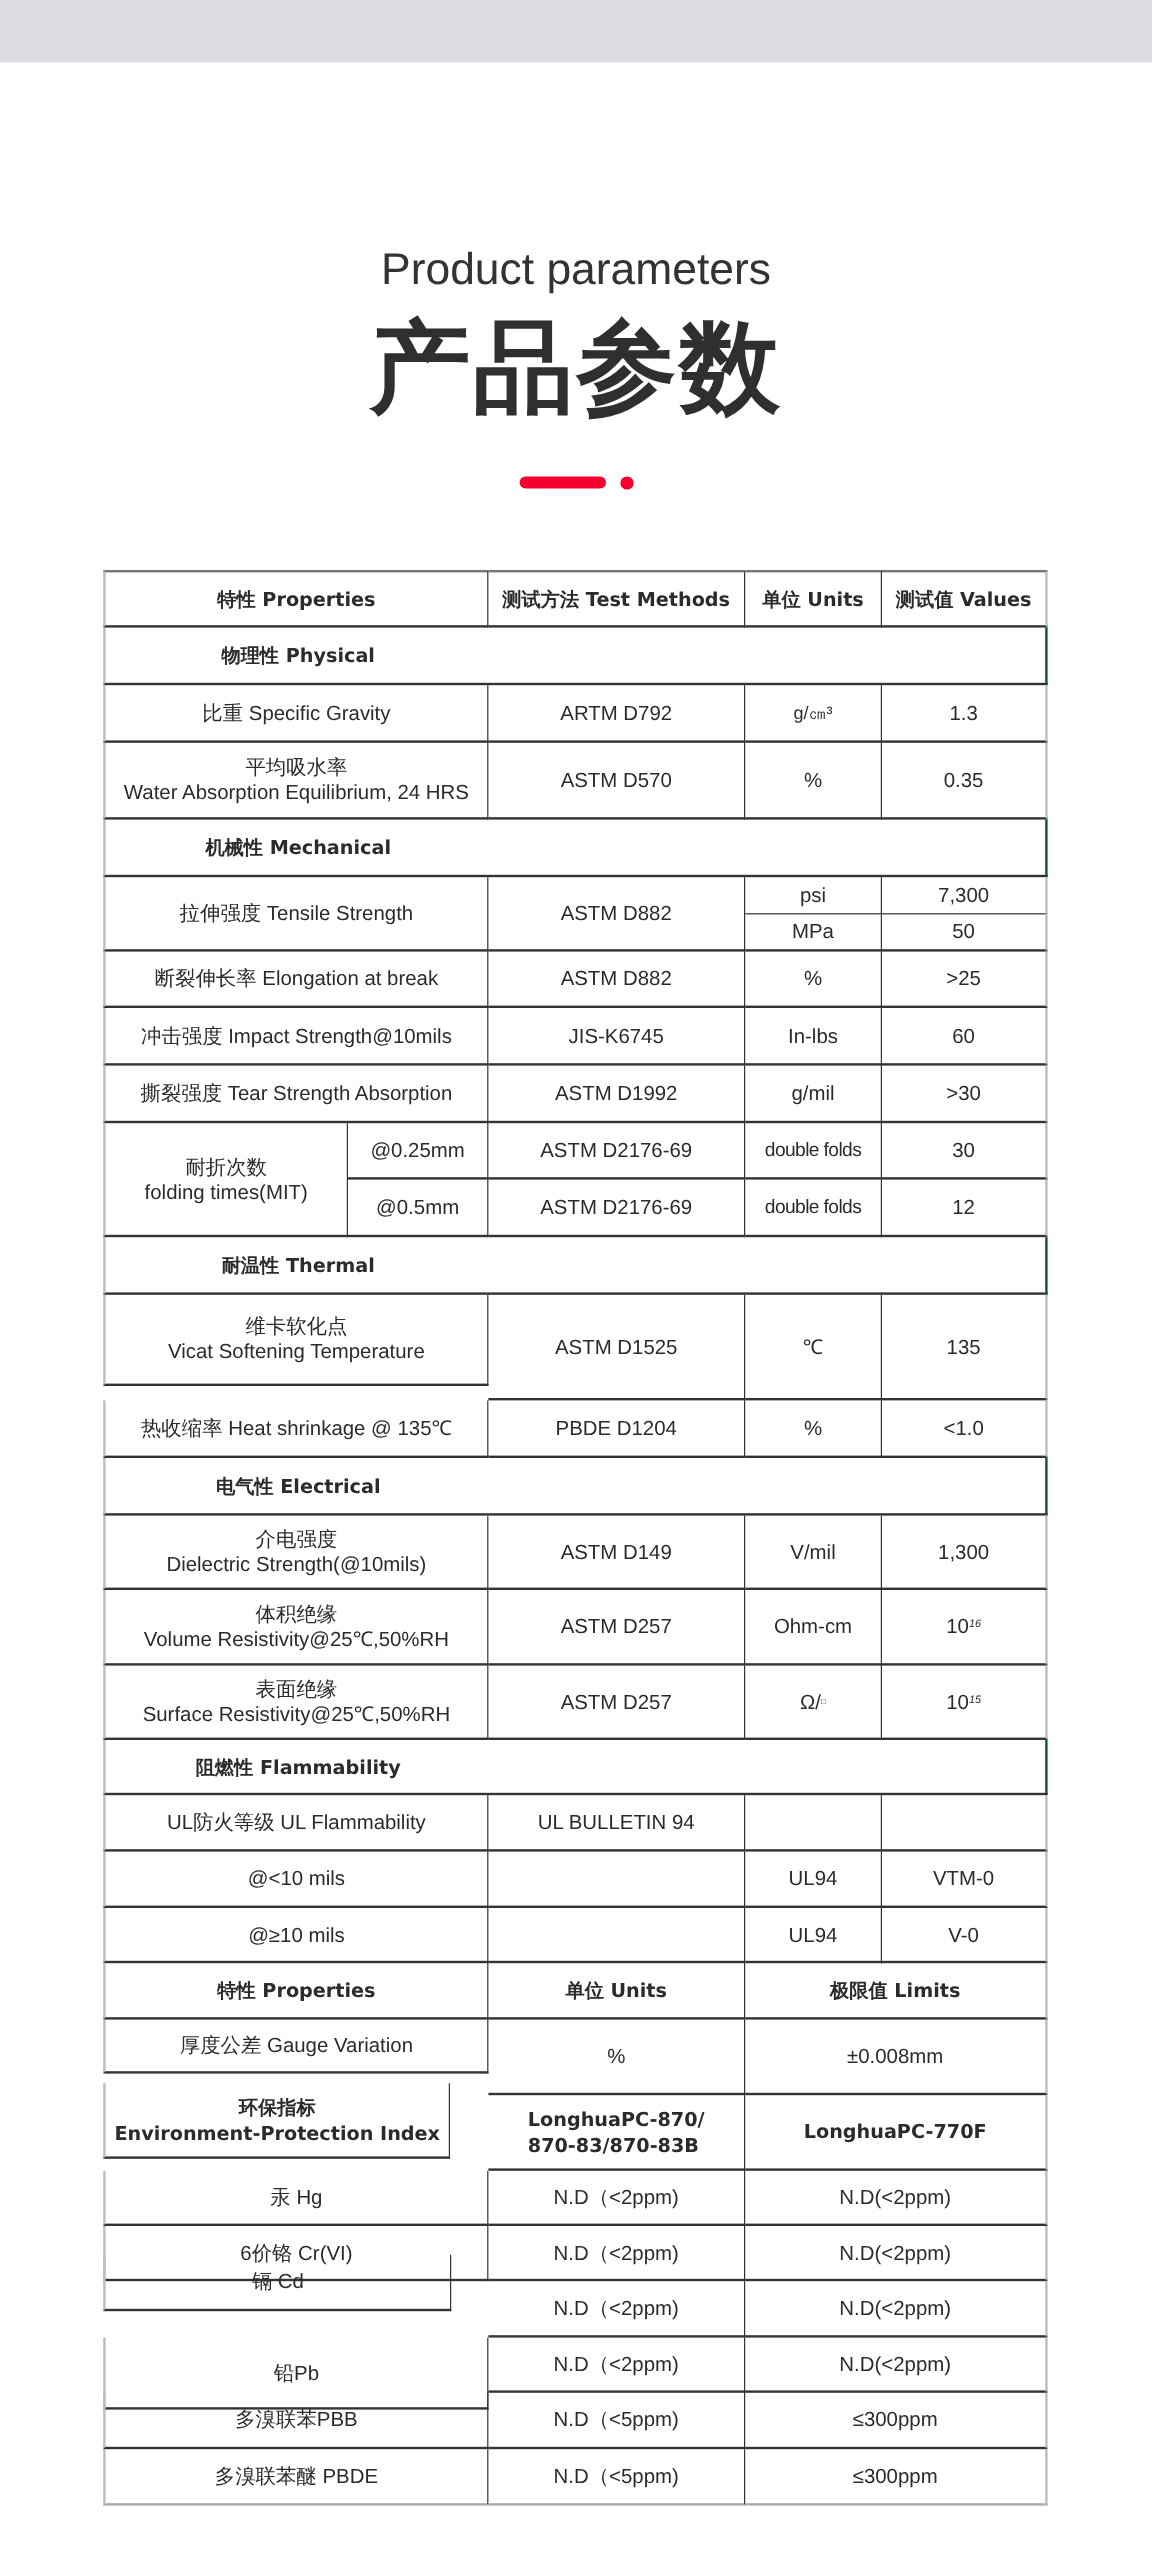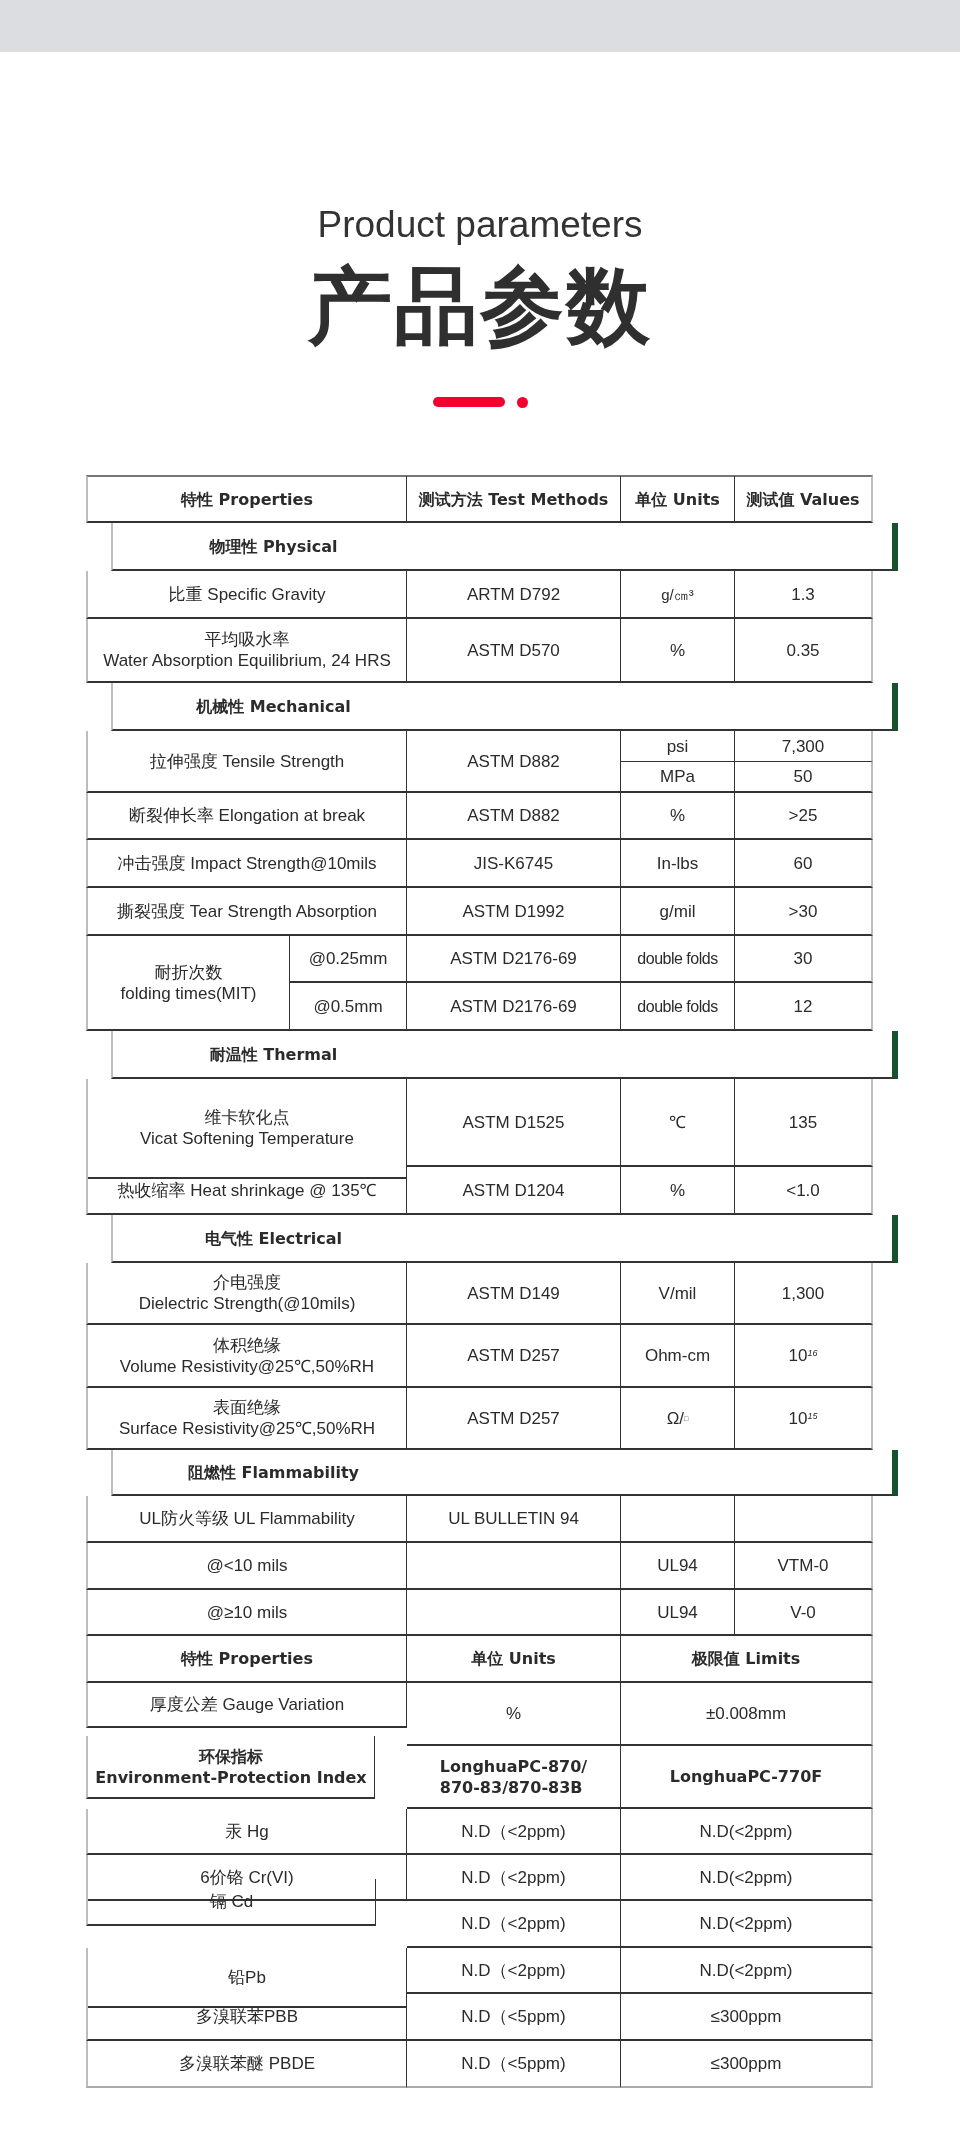--- a/index.html
+++ b/index.html
@@ -23,21 +23,21 @@
   .tbl { position: absolute; left: 86px; top: 475px; width: 787px; }
   .cell {
     position: absolute; box-sizing: border-box; display: flex; align-items: center; justify-content: center;
     text-align: center; font-size: 17px; line-height: 21px; color: #2b2b2b;
     border-right: 1.5px solid #333; border-bottom: 2px solid #333;
     font-family: "Liberation Sans", sans-serif;
   }
   .cell.last { border-right: 2px solid #bdbdbd; }
   .cell.first { border-left: 2px solid #bdbdbd; }
   .cell.bold { font-weight: bold; font-family: "DejaVu Sans", sans-serif; font-size: 16px; text-align: center; }
-  .cell.section { justify-content: flex-start; border-right: 6px solid #14532d; margin-left: 25px; }
+  .cell.section { justify-content: flex-start; border-right: 2px solid #14532d; }
   .cell.section span { display: block; width: 321px; text-align: center; font-weight: bold; font-family: "DejaVu Sans", sans-serif; font-size: 16px; }
   .cell.toprow { border-top: 2px solid #777; }
   .cell.bottomrow { border-bottom: 2px solid #aaa; }
   .cell .stack { display: flex; flex-direction: column; align-items: center; }
   .cell sup { font-size: 9px; vertical-align: top; line-height: 9px; position: relative; top: -2px; font-style: italic; }
   .cell .sq { font-size: 7px; vertical-align: -4px; }
 </style>
 </head>
 <body>
 
@@ -112,32 +112,32 @@
   <div class="cell last" style="left:649px;top:461px;width:138px;height:47px">30</div>
   <div class="cell" style="left:204px;top:508px;width:117px;height:48px">@0.5mm</div>
   <div class="cell" style="left:321px;top:508px;width:214px;height:48px">ASTM D2176-69</div>
   <div class="cell" style="left:535px;top:508px;width:114px;height:48px;font-size:16px;letter-spacing:-0.5px">double folds</div>
   <div class="cell last" style="left:649px;top:508px;width:138px;height:48px">12</div>
 
   <div class="cell first section" style="left:0;top:556px;width:787px;height:48px">
       <span>耐温性 Thermal</span>
     </div>
 
-  <div class="cell first" style="left:0;top:604px;width:321px;height:100px">
+  <div class="cell first" style="left:0;top:604px;width:321px;height:76px">
     <div class="stack">
         <span>维卡软化点</span>
         <span>Vicat Softening Temperature</span>
       </div>
   </div>
   <div class="cell" style="left:321px;top:604px;width:214px;height:88px">ASTM D1525</div>
   <div class="cell" style="left:535px;top:604px;width:114px;height:88px">℃</div>
   <div class="cell last" style="left:649px;top:604px;width:138px;height:88px">135</div>
 
   <div class="cell first" style="left:0;top:692px;width:321px;height:48px">热收缩率 Heat shrinkage @ 135℃</div>
-  <div class="cell" style="left:321px;top:692px;width:214px;height:48px">ASTM D1204</div>
+  <div class="cell" style="left:321px;top:692px;width:214px;height:48px">PBDE D1204</div>
   <div class="cell" style="left:535px;top:692px;width:114px;height:48px">%</div>
   <div class="cell last" style="left:649px;top:692px;width:138px;height:48px">&lt;1.0</div>
 
   <div class="cell first section" style="left:0;top:740px;width:787px;height:48px">
       <span>电气性 Electrical</span>
     </div>
 
   <div class="cell first" style="left:0;top:788px;width:321px;height:62px">
     <div class="stack">
         <span>介电强度</span>

